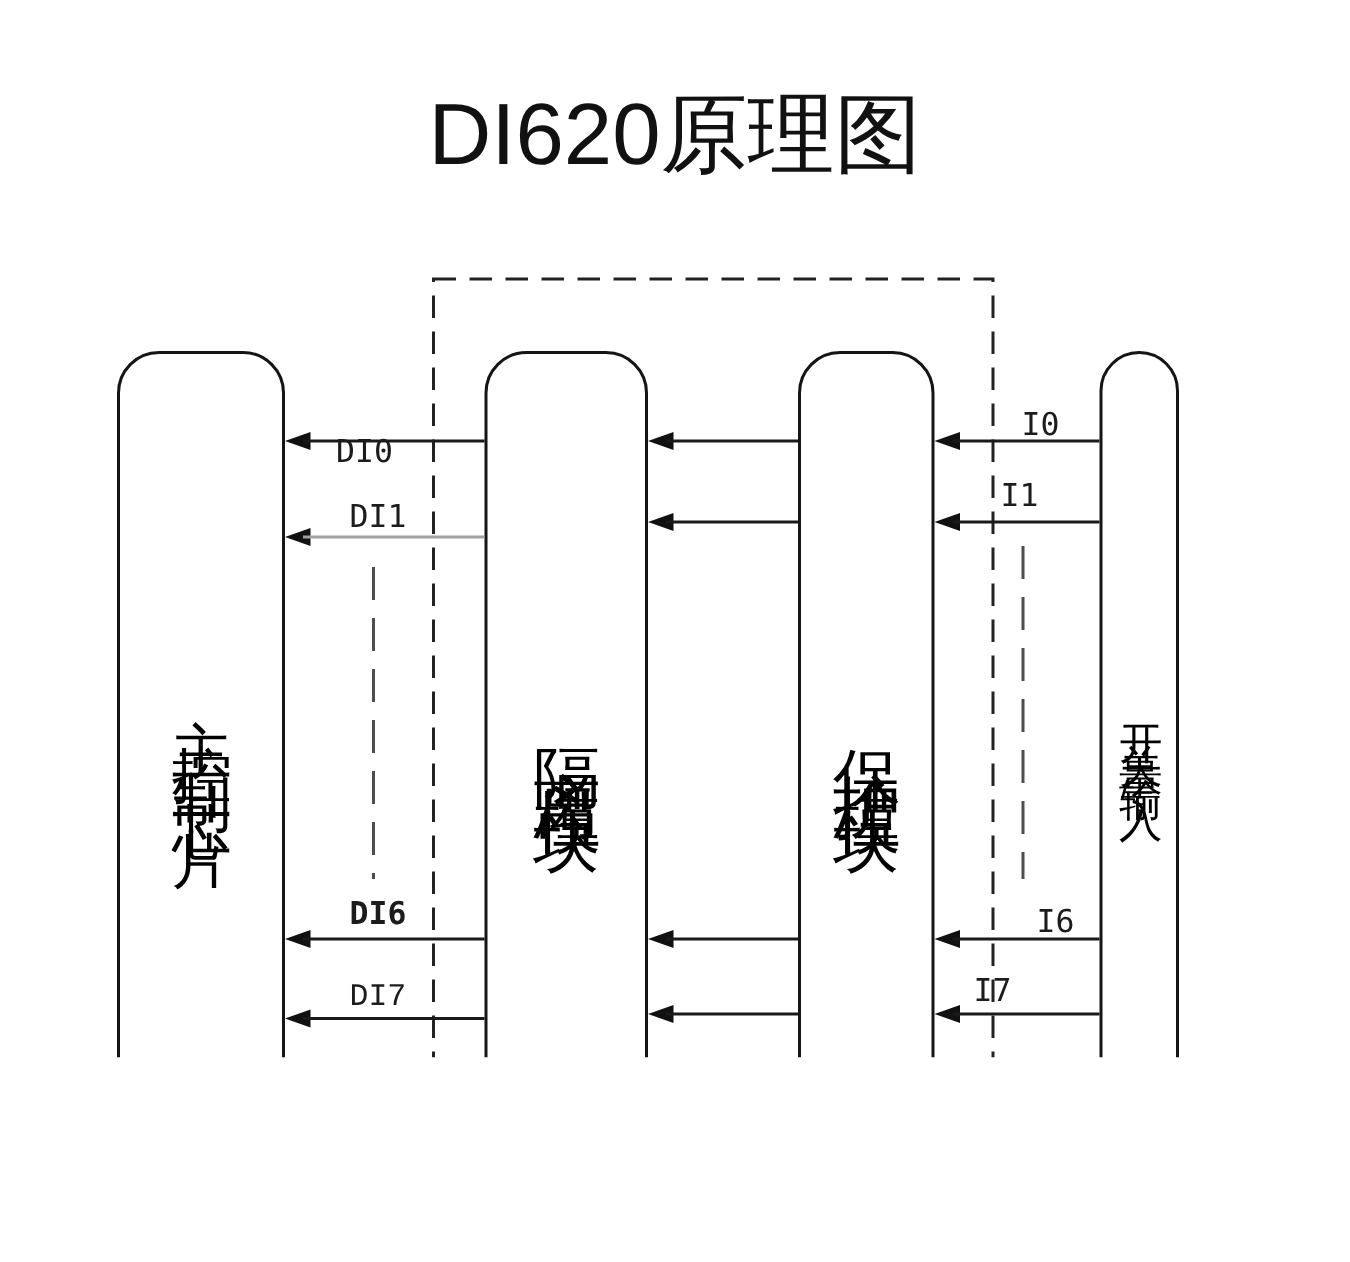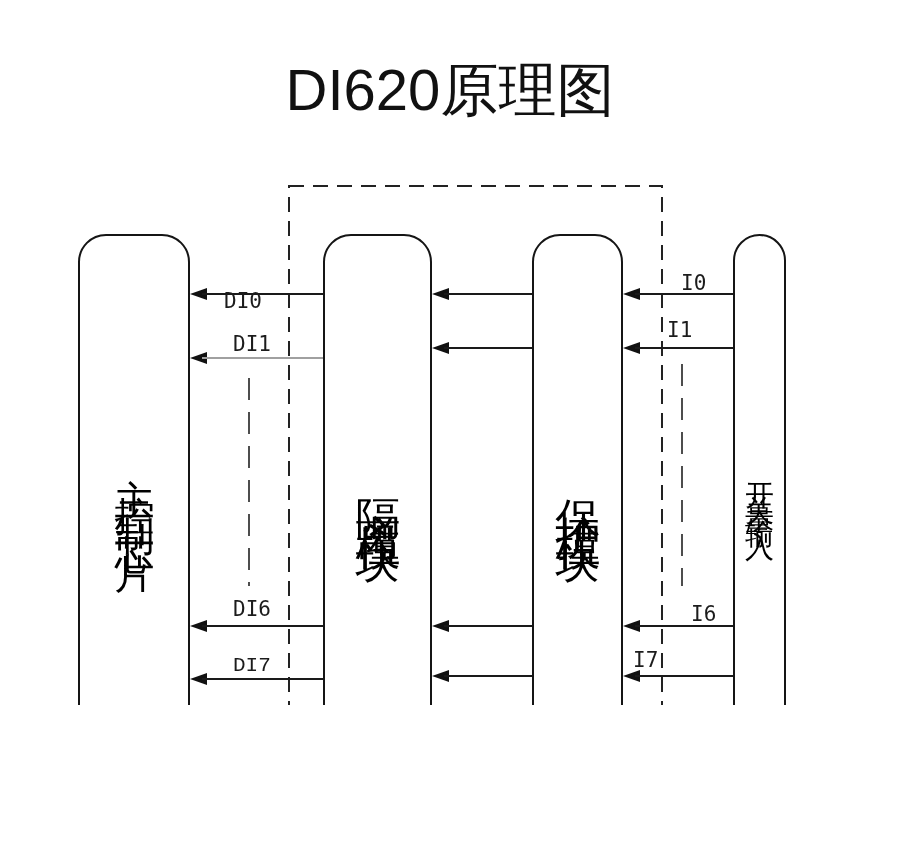--- a/index.html
+++ b/index.html
@@ -124,21 +124,21 @@
     <i class="head"></i>
     <i class="shaft"></i>
   </div>
   <div class="arrow" style="left:623px;top:670px;width:110px;">
     <i class="head"></i>
     <i class="shaft"></i>
   </div>
 
   <span class="sig" style="left:224px;top:273px;margin-top:18px;">DI0</span>
   <span class="sig" style="left:233px;top:334px;">DI1</span>
-  <span class="sig" style="left:233px;top:599px;">DI6</span>
+  <span class="sig" style="left:233px;top:599px;font-weight:bold;">DI6</span>
   <span class="sig" style="left:233px;top:655px;font-family:Liberation Mono, monospace;">DI7</span>
 
   <span class="sig" style="left:681px;top:273px;">I0</span>
   <span class="sig" style="left:667px;top:320px;">I1</span>
   <span class="sig" style="left:691px;top:604px;">I6</span>
-  <span class="sig" style="left:633px;top:650px;">I7</span>
+  <span class="sig" style="left:649px;top:650px;">I7</span>
 
 </div>
 
 </body></html>

